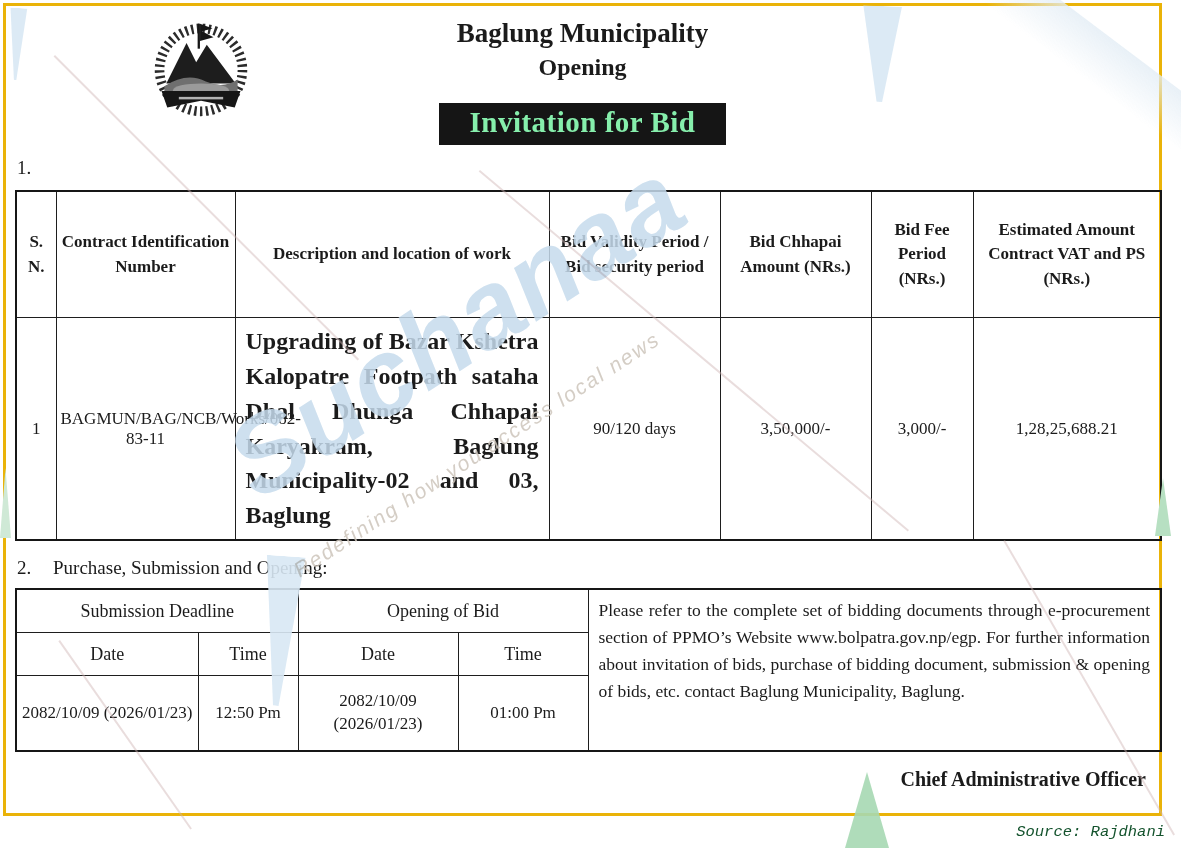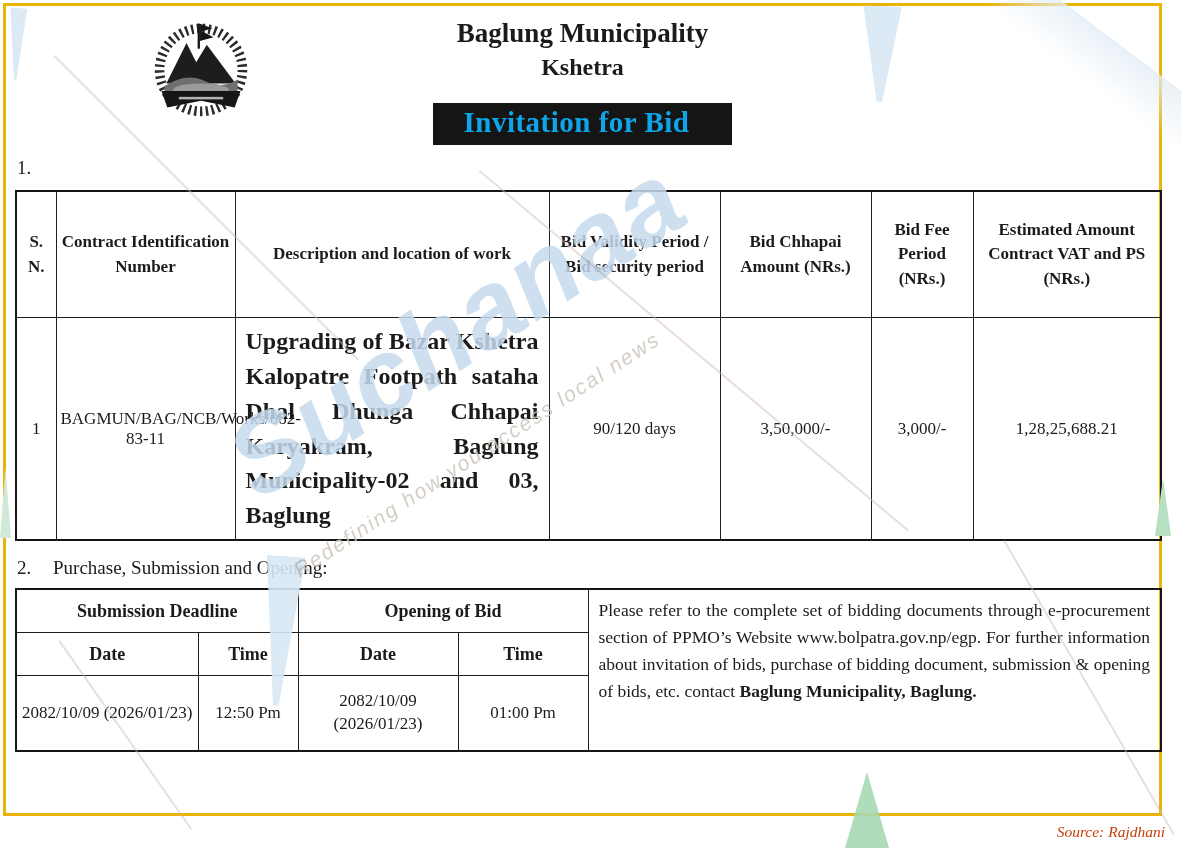--- a/index.html
+++ b/index.html
@@ -16,55 +16,55 @@
   }
   .frame-content{position:absolute;inset:0;padding:0 9px;z-index:3;}
   
   .logo{position:absolute;left:142px;top:4px;width:106px;height:114px;}
   .titles{text-align:center;padding-top:10px;line-height:1.32;}
   .t1{font-size:27px;font-weight:bold;}
   .t2{font-size:29px;font-weight:bold;}
   .t3{font-size:24px;font-weight:bold;}
   .inv-wrap{text-align:center;margin-top:20px;}
   .inv-box{
-    display:inline-block;background:#151515;color:#0ea5e9;
-    font-size:29px;font-weight:bold;padding:3px 42px 6px 30px;letter-spacing:.5px;
+    display:inline-block;background:#151515;color:#86efac;
+    font-size:29px;font-weight:bold;padding:3px 30px 6px 30px;letter-spacing:.5px;
   }
   .pub{ text-align:center;font-size:18px;font-weight:bold;margin-top:13px; }
   
   .item{display:flex;font-size:19px;margin-top:12px;padding-left:2px;}
   .item .num{width:36px;flex:none;}
   .item .bold{font-weight:bold;}
   .item2{margin-top:16px;}
   
   table{border-collapse:collapse;table-layout:fixed;margin-top:11px;}
   td,th{border:1.6px solid #1e1e1e;vertical-align:middle;text-align:center;
         padding:2px 4px;font-size:17px;}
   table{border:2.5px solid #161616;padding-left:16px;}
   .bid-table{width:1145px;}
   .bid-table th{font-weight:bold;line-height:1.45;height:121px;}
   .bid-table .row-cells td{height:158px;}
   td.desc{
     font-weight:bold;text-align:justify;text-align-last:left;
     padding:6px 10px;font-size:24px;line-height:1.45;
   }
   .sched-table{width:1145px;margin-top:9px;}
-  .sched-table th{font-weight:bold;font-size:18px;height:38px;}
+  .sched-table th{font-weight:normal;font-size:18px;height:38px;}
   .sched-table td.val{height:70px;font-size:17px;line-height:1.35;}
   td.note{
     text-align:justify;text-align-last:left;vertical-align:top;
     padding:7px 10px 4px 10px;font-size:17.5px;line-height:1.55;
   }
-  td.note .bold{font-weight:bold;margin-top:40px;}
+  td.note .bold{font-weight:normal;margin-top:40px;}
   
   .cao{text-align:right;font-weight:bold;font-size:20px;margin-top:16px;padding-right:4px;}
   .source{
     position:absolute;right:16px;top:823px;z-index:4;
-    font-family:Liberation Serif, serif;
-    font-style:italic;font-size:15.5px;color:#c2410c;
+    font-family:Liberation Mono, monospace;
+    font-style:italic;font-size:15.5px;color:#14532d;
   }
   
   .overlay{position:absolute;inset:0;z-index:10;pointer-events:none;}
   .overlay > *{position:absolute;mix-blend-mode:multiply;}
   .wm-text{
     left:238px;top:408px;transform:rotate(-33deg);transform-origin:left center;
     font-family:"Liberation Sans","DejaVu Sans",sans-serif;
     font-weight:bold;font-style:italic;font-size:108px;letter-spacing:1px;
     color:#c6dbec;opacity:.85;white-space:nowrap;
   }
@@ -107,21 +107,21 @@
         <path d="M19 72 L40 30 L50 50 L61 32 L91 72 Z" fill="#1d1d1d"></path>
         <path d="M17 75 Q40 60 60 70 Q78 78 93 68 L93 80 L17 80 Z" fill="#6f6f6f"></path>
         <ellipse cx="55" cy="79" rx="29" ry="7" fill="#9a9a9a"></ellipse>
         <path d="M14 80 L96 80 L90 97 L55 90 L20 97 Z" fill="#161616"></path>
         <rect x="32" y="86" width="46" height="2.6" fill="#cfcfcf" opacity="0.85"></rect>
       </svg>
     </div>
 
     <div class="titles">
       <div class="t1">Baglung Municipality</div>
-      <div class="t3">Kshetra</div>
+      <div class="t3">Opening</div>
     </div>
 
     <div class="inv-wrap">
       <span class="inv-box">Invitation for Bid</span>
     </div>
 
 
     <div class="item">
       <span class="num">1.</span>
     </div>
@@ -185,20 +185,21 @@
       </tr>
       <tr>
         <td class="val">2082/10/09 (2026/01/23)</td>
         <td class="val">12:50 Pm</td>
         <td class="val">2082/10/09 (2026/01/23)</td>
         <td class="val">01:00 Pm</td>
       </tr>
     </tbody>
       </table>
 
+    <div class="cao">Chief Administrative Officer</div>
   </div>
 </div>
 
 <div class="source">Source: Rajdhani</div>
 
 <div class="overlay">
   <div class="wm-text">Suchanaa</div>
   <div class="wm-tag">Redefining how you access local news</div>
   <div class="wedge wedge-a"></div>
   <div class="wedge wedge-b"></div>

